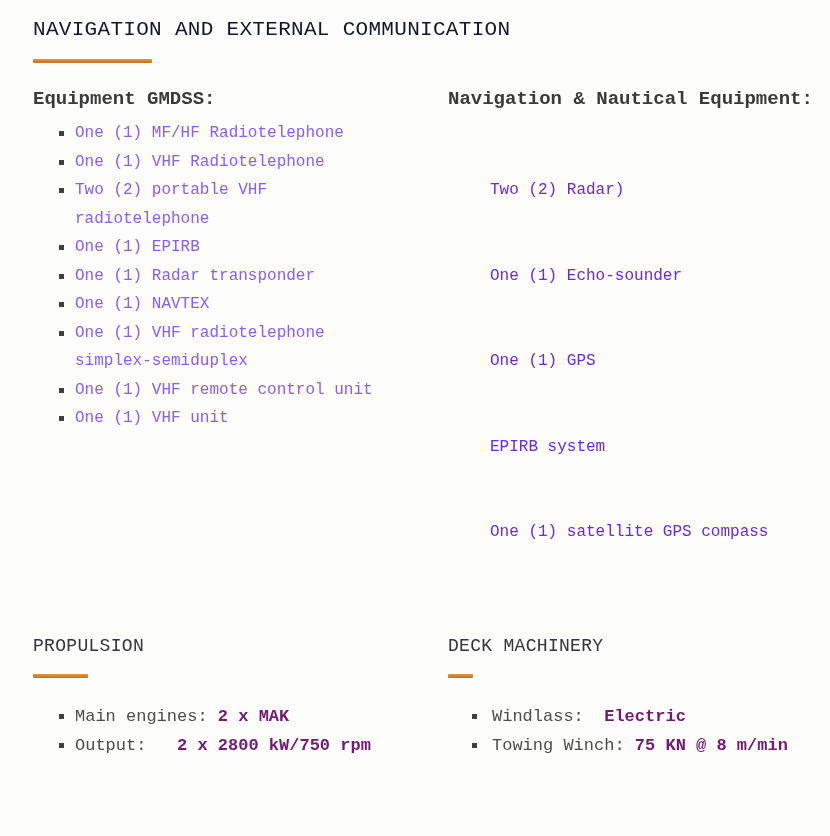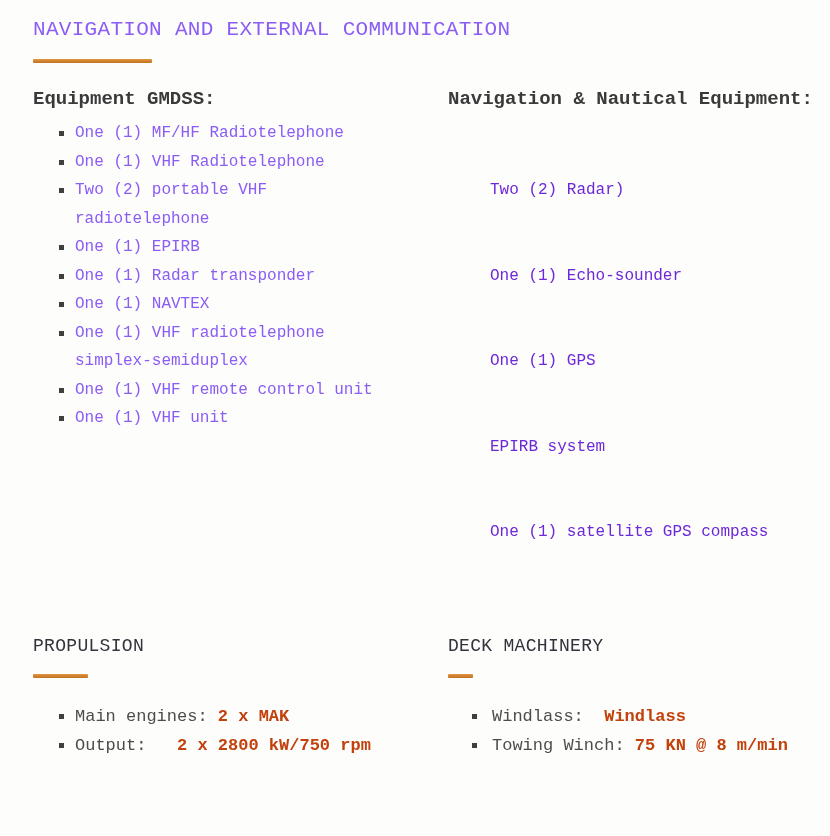--- a/index.html
+++ b/index.html
@@ -12,21 +12,21 @@
   }
   .page {
     width: 830px; height: 836px;
     background: #fdfdfb;
     padding: 18px 0 0 33px;
   }
   .main-title {
     font-size: 21px;
     font-weight: 400;
     letter-spacing: 0.3px;
-    color: #8b5cf6;
+    color: #0f172a;
     line-height: 24px;
   }
   .accent-bar {
     height: 4px;
     background: linear-gradient(#e2993f, #c26f24);
     border-radius: 1px;
   }
   .rule-wide { width: 119px; margin-top: 17px; }
   .rule-med  { width: 55px;  margin-top: 15px; }
   .rule-sm   { width: 25px;  margin-top: 15px; }
@@ -91,21 +91,21 @@
   }
   .spec-list li {
     position: relative;
     padding-left: 42px;
     white-space: pre-wrap;
     max-width: 352px;
   }
   .spec-list .bullet { top: 12px; }
   .col-right .spec-list li { padding-left: 44px; max-width: 348px; }
   .col-right .spec-list .bullet { left: 24px; }
-  .spec-value { font-weight: 700; color: #c2410c; }
+  .spec-value { font-weight: 700; color: #701a75; }
 </style>
 </head>
 <body>
 
 <div class="page">
 
   <h1 class="main-title">NAVIGATION AND EXTERNAL COMMUNICATION</h1>
   <div class="accent-bar rule-wide"></div>
 
   <div class="row section1">
@@ -142,20 +142,20 @@
       <ul class="spec-list">
         <li><span class="bullet"></span><span>Main engines: </span><span class="spec-value">2 x MAK</span></li>
         <li><span class="bullet"></span><span>Output:   </span><span class="spec-value">2 x 2800 kW/750 rpm</span></li>
 
       </ul>
     </div>
     <div class="col-right">
       <h2 class="section-title">DECK MACHINERY</h2>
       <div class="accent-bar rule-sm"></div>
       <ul class="spec-list">
-        <li><span class="bullet"></span><span>Windlass:  </span><span class="spec-value">Windlass</span></li>
+        <li><span class="bullet"></span><span>Windlass:  </span><span class="spec-value">Electric</span></li>
         <li><span class="bullet"></span><span>Towing Winch: </span><span class="spec-value">75 KN @ 8 m/min</span></li>
 
       </ul>
     </div>
   </div>
 
 </div>
 
 </body></html>

